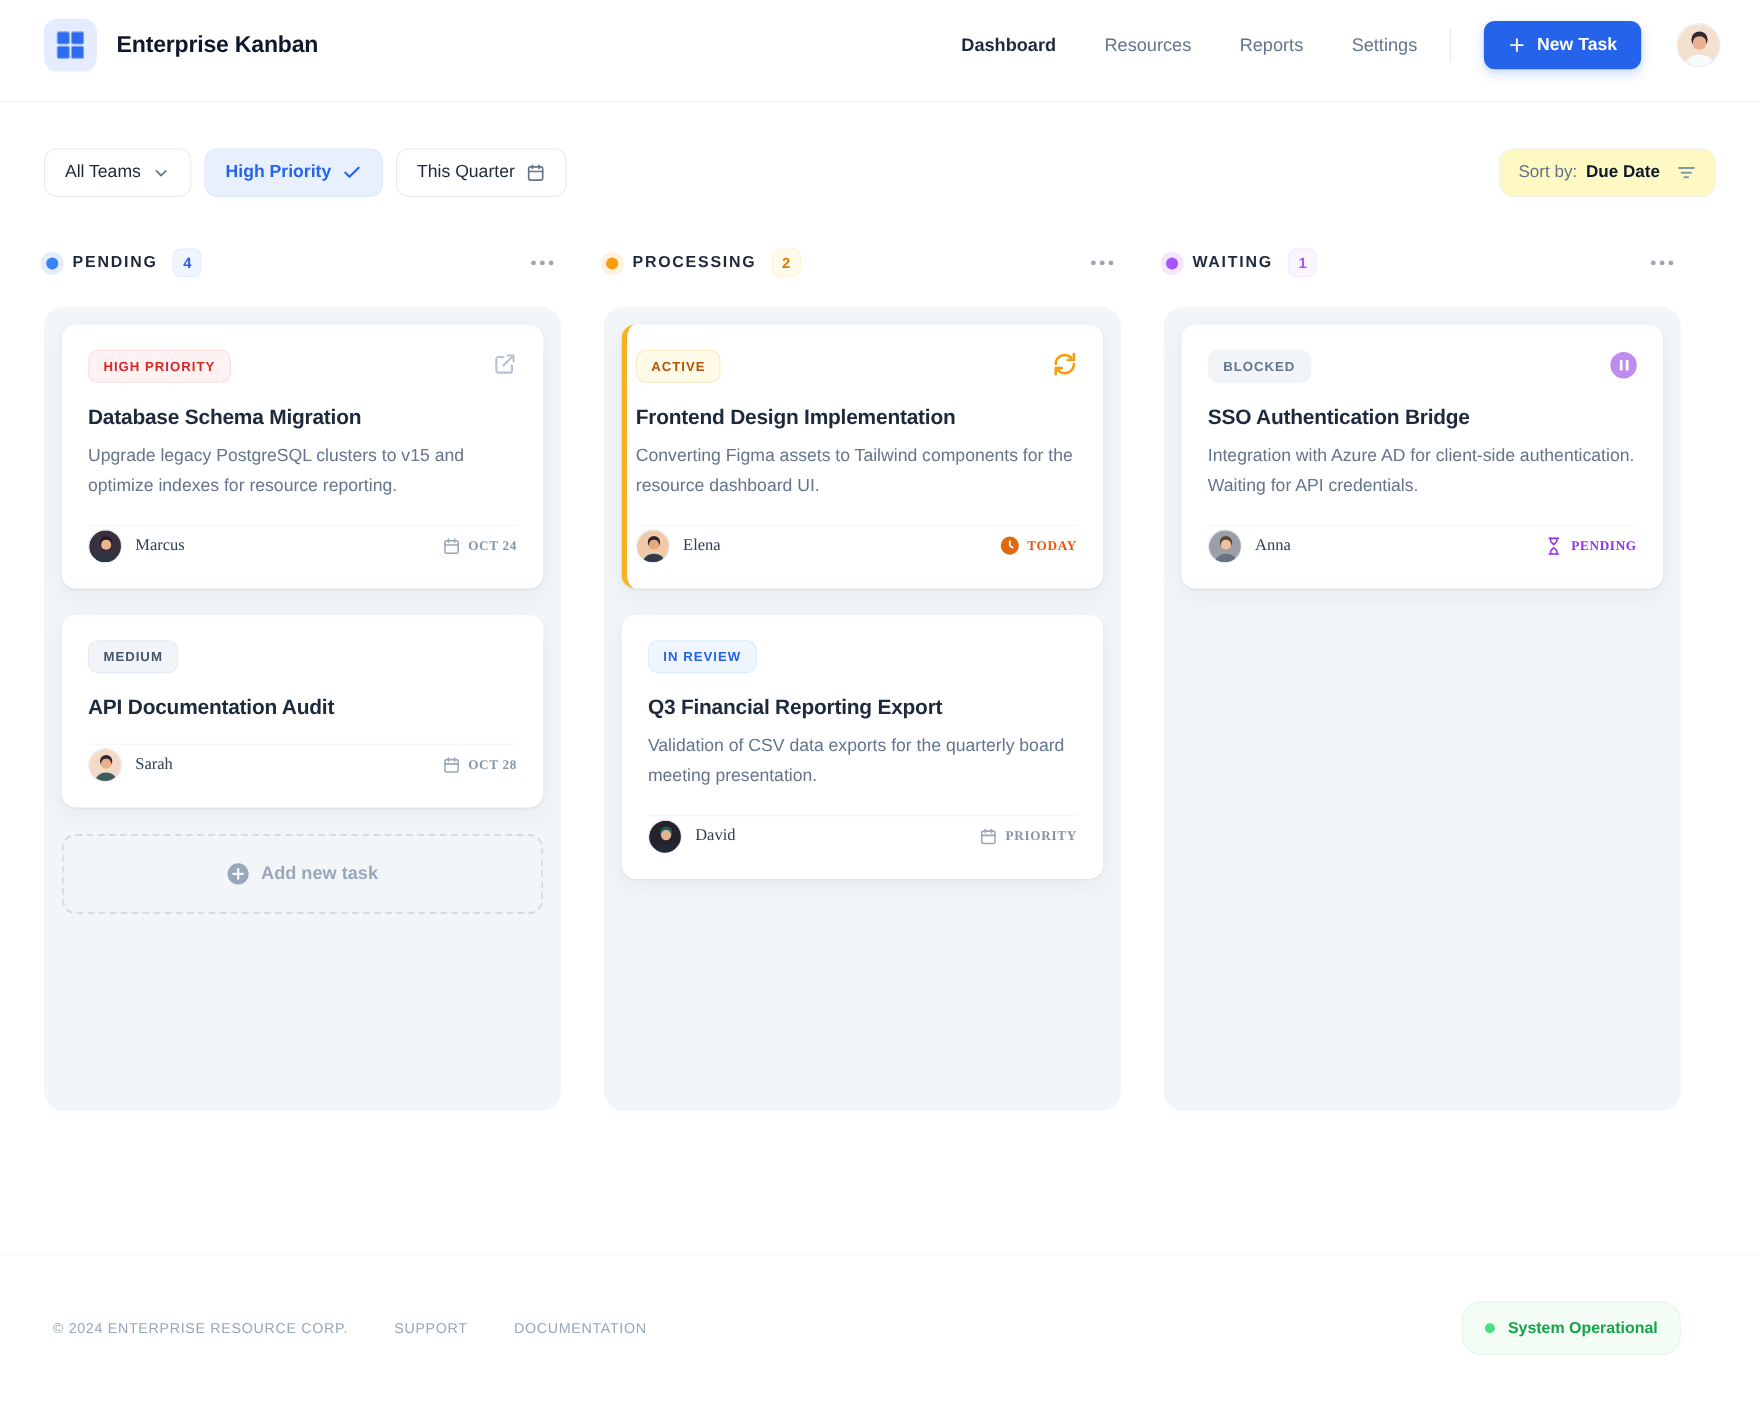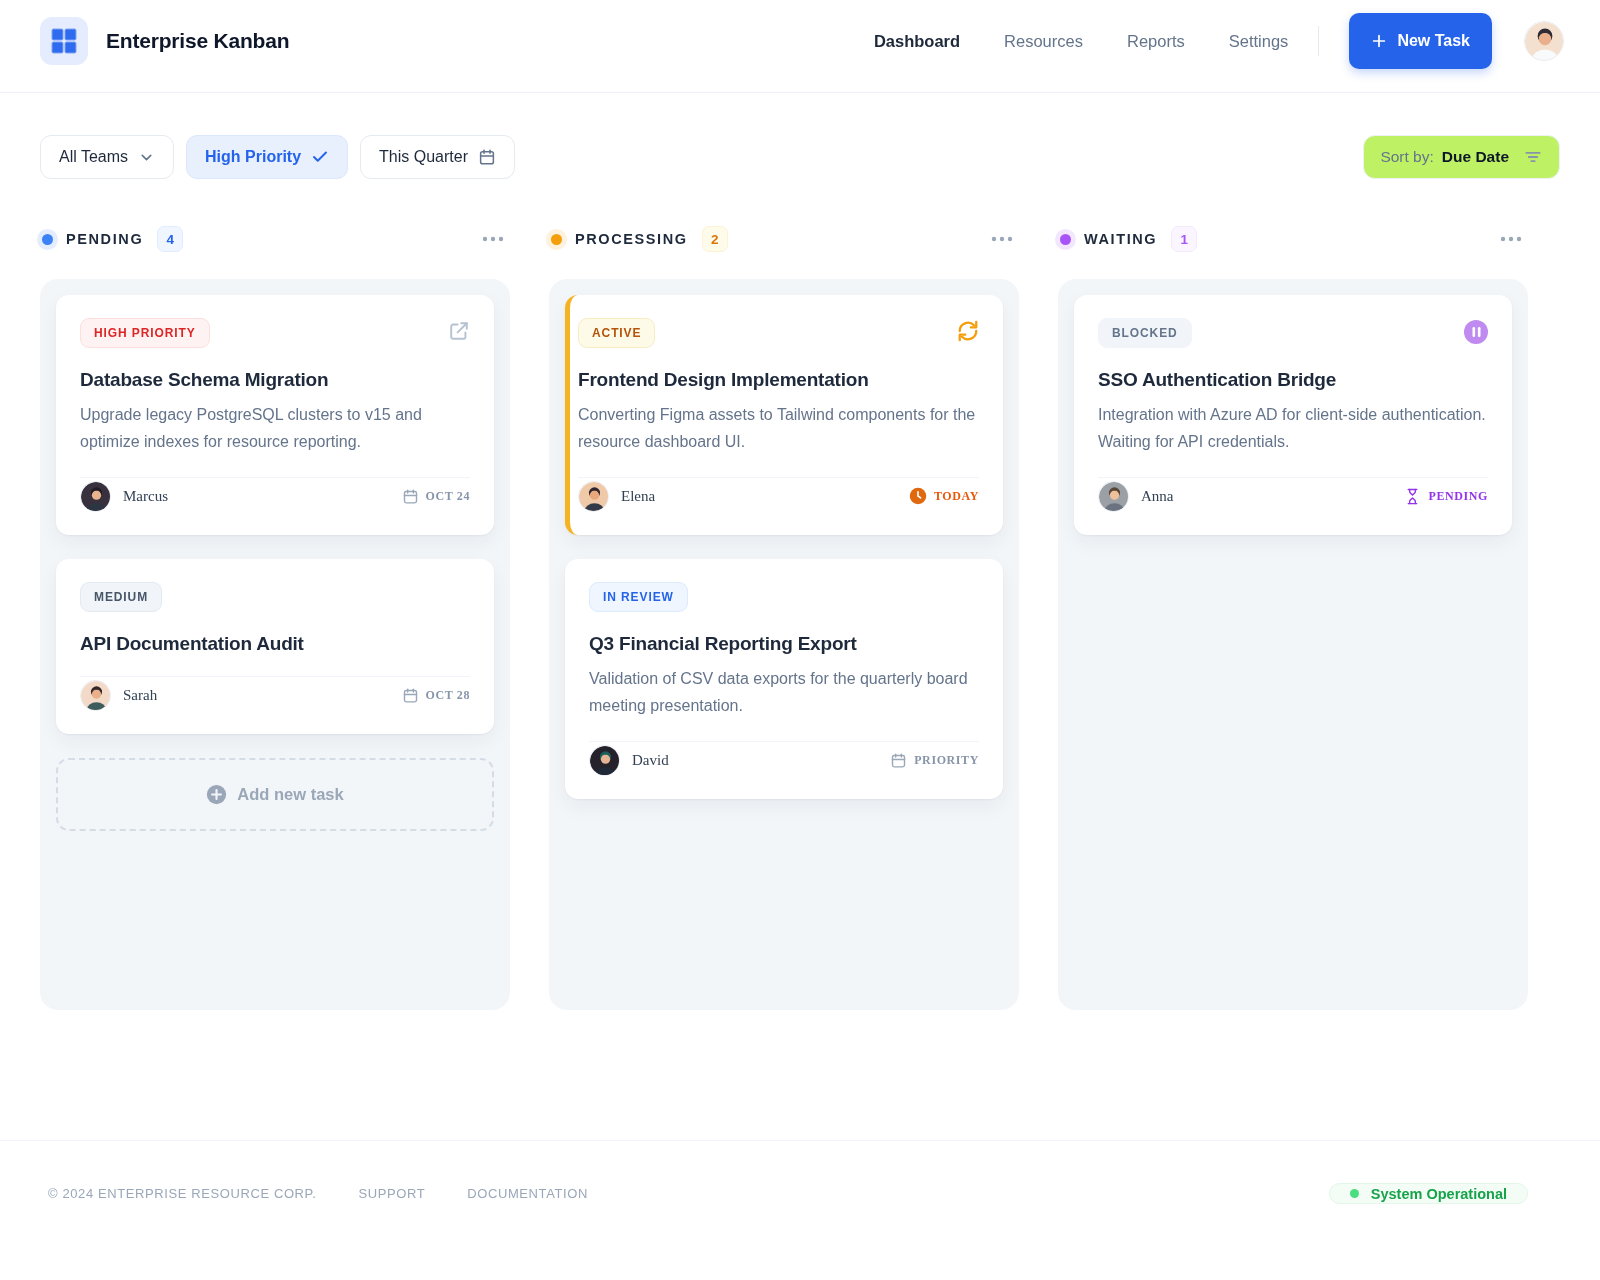--- a/index.html
+++ b/index.html
@@ -29,39 +29,39 @@
     border:none; outline:none; background:transparent; flex:1;
     font-size:15.5px; color:#334155; font-family:inherit;
   }
   .search input::placeholder { color:#9aa7b8; }
   .spacer { flex:1; }
   .nav { display:flex; align-items:center; gap:44px; }
   .nav-item { font-size:16.5px; color:#64748b; font-weight:500; cursor:pointer; }
   .nav-item.active { color:#1e293b; font-weight:700; }
   .v-divider { width:1px; height:30px; background:#e5eaf1; margin:0 30px; }
   .btn-primary {
-    height:56px; padding:0 22px; background:#2563eb; color:#fff; border:none;
+    height:44px; padding:0 22px; background:#2563eb; color:#fff; border:none;
     border-radius:10px; font-size:16px; font-weight:600; font-family:inherit;
     display:flex; align-items:center; gap:10px; cursor:pointer;
     box-shadow:0 4px 10px rgba(37,99,235,0.25);
   }
   .avatar { width:40px; height:40px; border-radius:50%; overflow:hidden; flex:none; border:1px solid #e8edf3; }
   .header .avatar { margin-left:32px; cursor:pointer; }
 
   
   .filter-bar { margin:42px 40px 0 40px; display:flex; align-items:center; }
   .chip {
     height:44px; display:flex; align-items:center; gap:10px; padding:0 18px;
     background:#fff; border:1px solid #e5eaf1; border-radius:11px;
     font-size:16px; font-weight:500; color:#1e293b; cursor:pointer; margin-right:12px;
   }
   .chip.chip--active { background:#e8f0fe; border-color:#dbe7fd; color:#2563eb; font-weight:700; }
   .sort-control {
     margin-left:auto; margin-right:0; height:44px; display:flex; align-items:center; gap:8px;
-    padding:0 16px; border:1px solid #eef2f7; border-radius:12px; background:#bef264; cursor:pointer;
+    padding:0 16px; border:1px solid #eef2f7; border-radius:12px; background:#fef9c3; cursor:pointer;
   }
   .sort-label { color:#64748b; font-size:15.5px; }
   .sort-value { color:#0f172a; font-size:15.5px; font-weight:700; }
 
   
   .board { display:flex; gap:39px; margin:46px 40px 0 40px; }
   .column { width:470px; flex:none; }
   .col-head { display:flex; align-items:center; height:28px; margin-bottom:26px; padding:0 2px; }
   .col-dot { width:11px; height:11px; border-radius:50%; margin-right:13px; }
   .col--blue  .col-dot { background:#3b82f6; box-shadow:0 0 0 5px rgba(59,130,246,0.14); }
@@ -116,21 +116,21 @@
     color:#9aa7b8; font-size:16.5px; font-weight:700; cursor:pointer; background:transparent;
     font-family:inherit;
   }
 
   
   .footer { margin-top:130px; border-top:1px solid #f1f5f9; padding:42px 40px 0 48px; display:flex; align-items:center; }
   .footer-left { display:flex; align-items:center; gap:42px; }
   .footer-text { font-size:13px; letter-spacing:0.6px; color:#9aa7b8; font-weight:500; }
   .footer-link { font-size:13px; letter-spacing:0.6px; color:#9aa7b8; font-weight:500; cursor:pointer; }
   .status-pill {
-    margin-left:auto; margin-right:32px; height:21px; padding:0 20px; border-radius:18px;
+    margin-left:auto; margin-right:32px; height:49px; padding:0 20px; border-radius:18px;
     background:#f3fcf5; border:1px solid #e3f6e8; display:flex; align-items:center; gap:12px;
   }
   .status-dot { width:9px; height:9px; border-radius:50%; background:#4ade80; }
   .status-text { font-size:14.5px; font-weight:600; color:#16a34a; }
 </style>
 </head>
 <body>
 
 <div class="header">
   <div class="logo-box">

